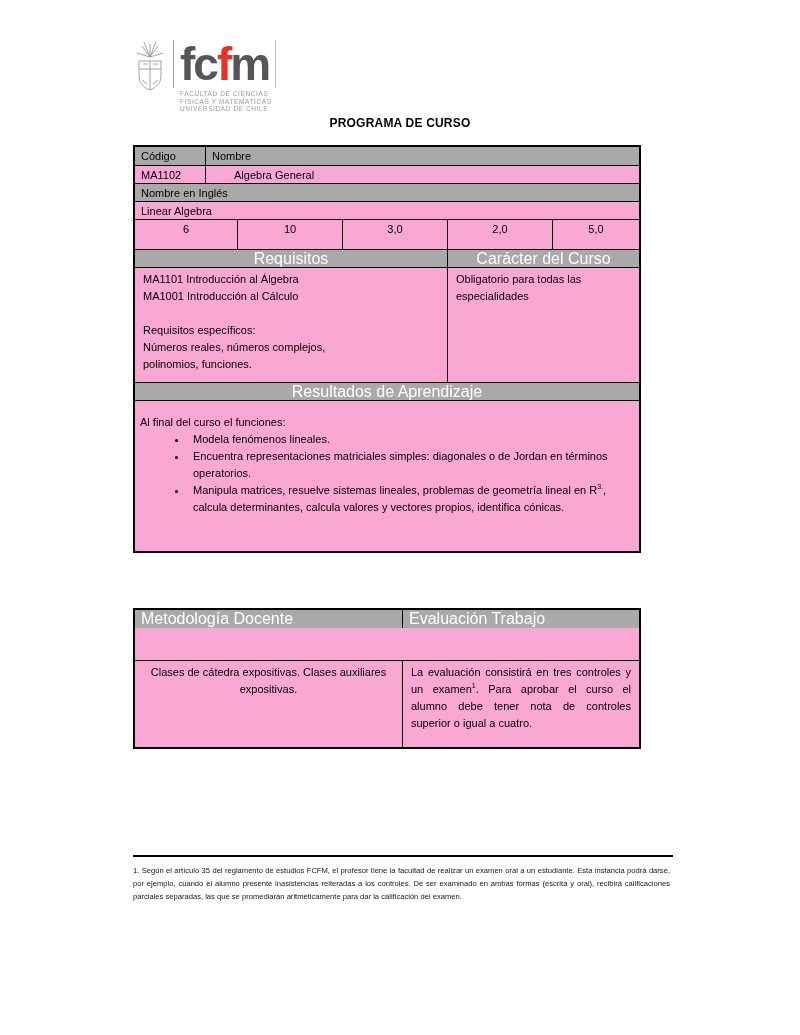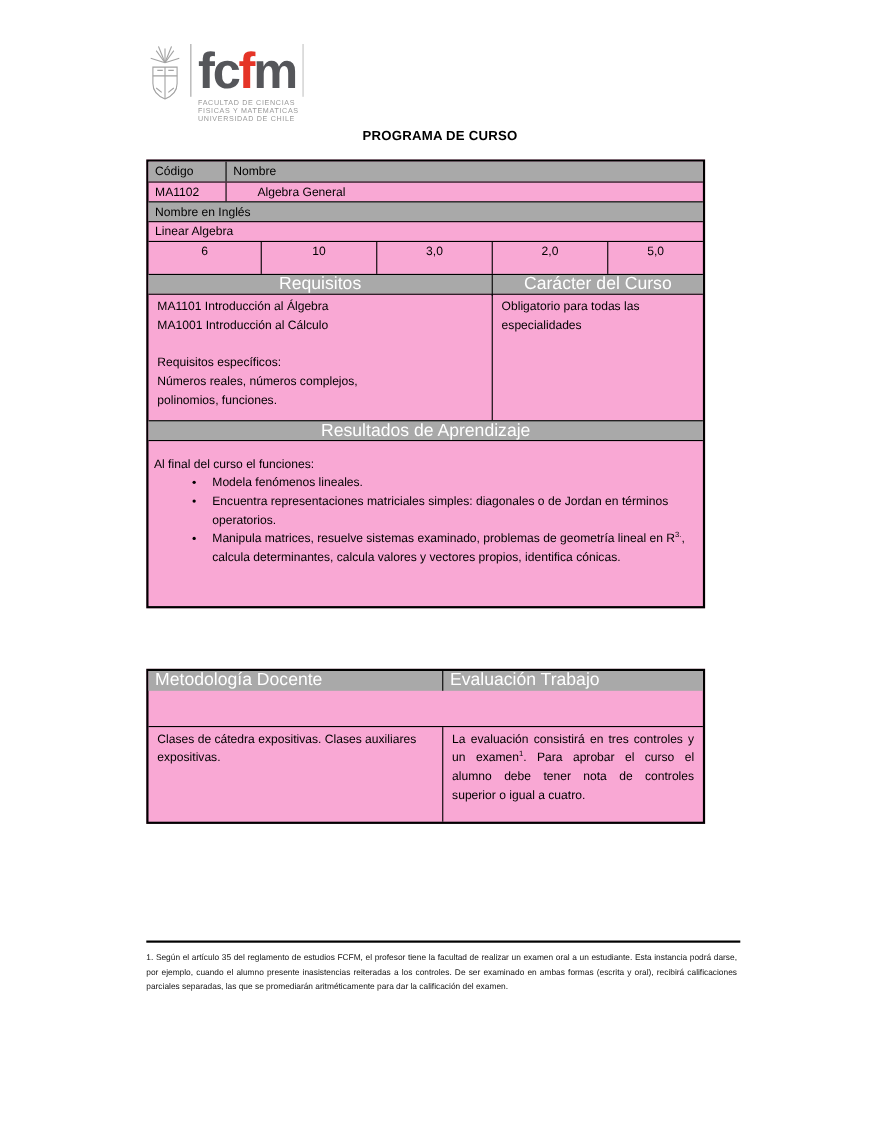--- a/index.html
+++ b/index.html
@@ -65,21 +65,21 @@
   .txtcell { padding:3px 8px; font-size:11px; line-height:17px; }
   .rline { min-height:17px; }
 
   .r-res-h { height:18px; }
   .r-res-c { height:151px; }
   .res-body { padding:13px 8px 0 5px; font-size:11px; line-height:17px; width:100%; }
   ul.bullets { margin:0; padding-left:48px; }
   ul.bullets li { padding-left:5px; }
 
   .r-m-h { height:18px; }
-  .c-half { width:267px; height:100%; display:flex; align-items:center; }
+  .c-half { width:267px; height:100%; display:flex; align-items:center;text-align:center; }
   .r-m-c { height:87px;margin-top:32px; }
   .just { text-align:justify; }
 
   sup.s { font-size:7px; line-height:0; vertical-align:super; }
 
   
   .foot-rule { position:absolute; left:133px; top:855px; width:540px; height:2px; background:#000; }
   .footnote {
     position:absolute; left:133px; top:864px; width:537px;
     font-size:7.6px; line-height:13px; color:#151515; text-align:justify;
@@ -170,21 +170,21 @@
     <div class="row r-res-h gray">
       <div class="cell c-rest hdr-white hc" style="justify-content:center">Resultados de Aprendizaje</div>
     </div>
 
     <div class="row r-res-c">
       <div class="cell res-body">
         <div>Al final del curso el funciones:</div>
         <ul class="bullets">
           <li>Modela fenómenos lineales.</li>
           <li>Encuentra  representaciones matriciales simples: diagonales o de Jordan en términos operatorios.</li>
-          <li><span>Manipula matrices, resuelve sistemas examinado, problemas de geometría lineal en R</span><sup class="s">3.</sup><span>, calcula determinantes, calcula valores y vectores propios, identifica cónicas.</span></li>
+          <li><span>Manipula matrices, resuelve sistemas lineales, problemas de geometría lineal en R</span><sup class="s">3.</sup><span>, calcula determinantes, calcula valores y vectores propios, identifica cónicas.</span></li>
         </ul>
       </div>
     </div>
   </div>
 
   <div class="tbl t2">
     <div class="row r-m-h gray">
       <div class="cell c-half hdr-white pad">Metodología Docente</div>
       <div class="cell c-half hdr-white pad" style="flex:1">Evaluación Trabajo</div>
     </div>

